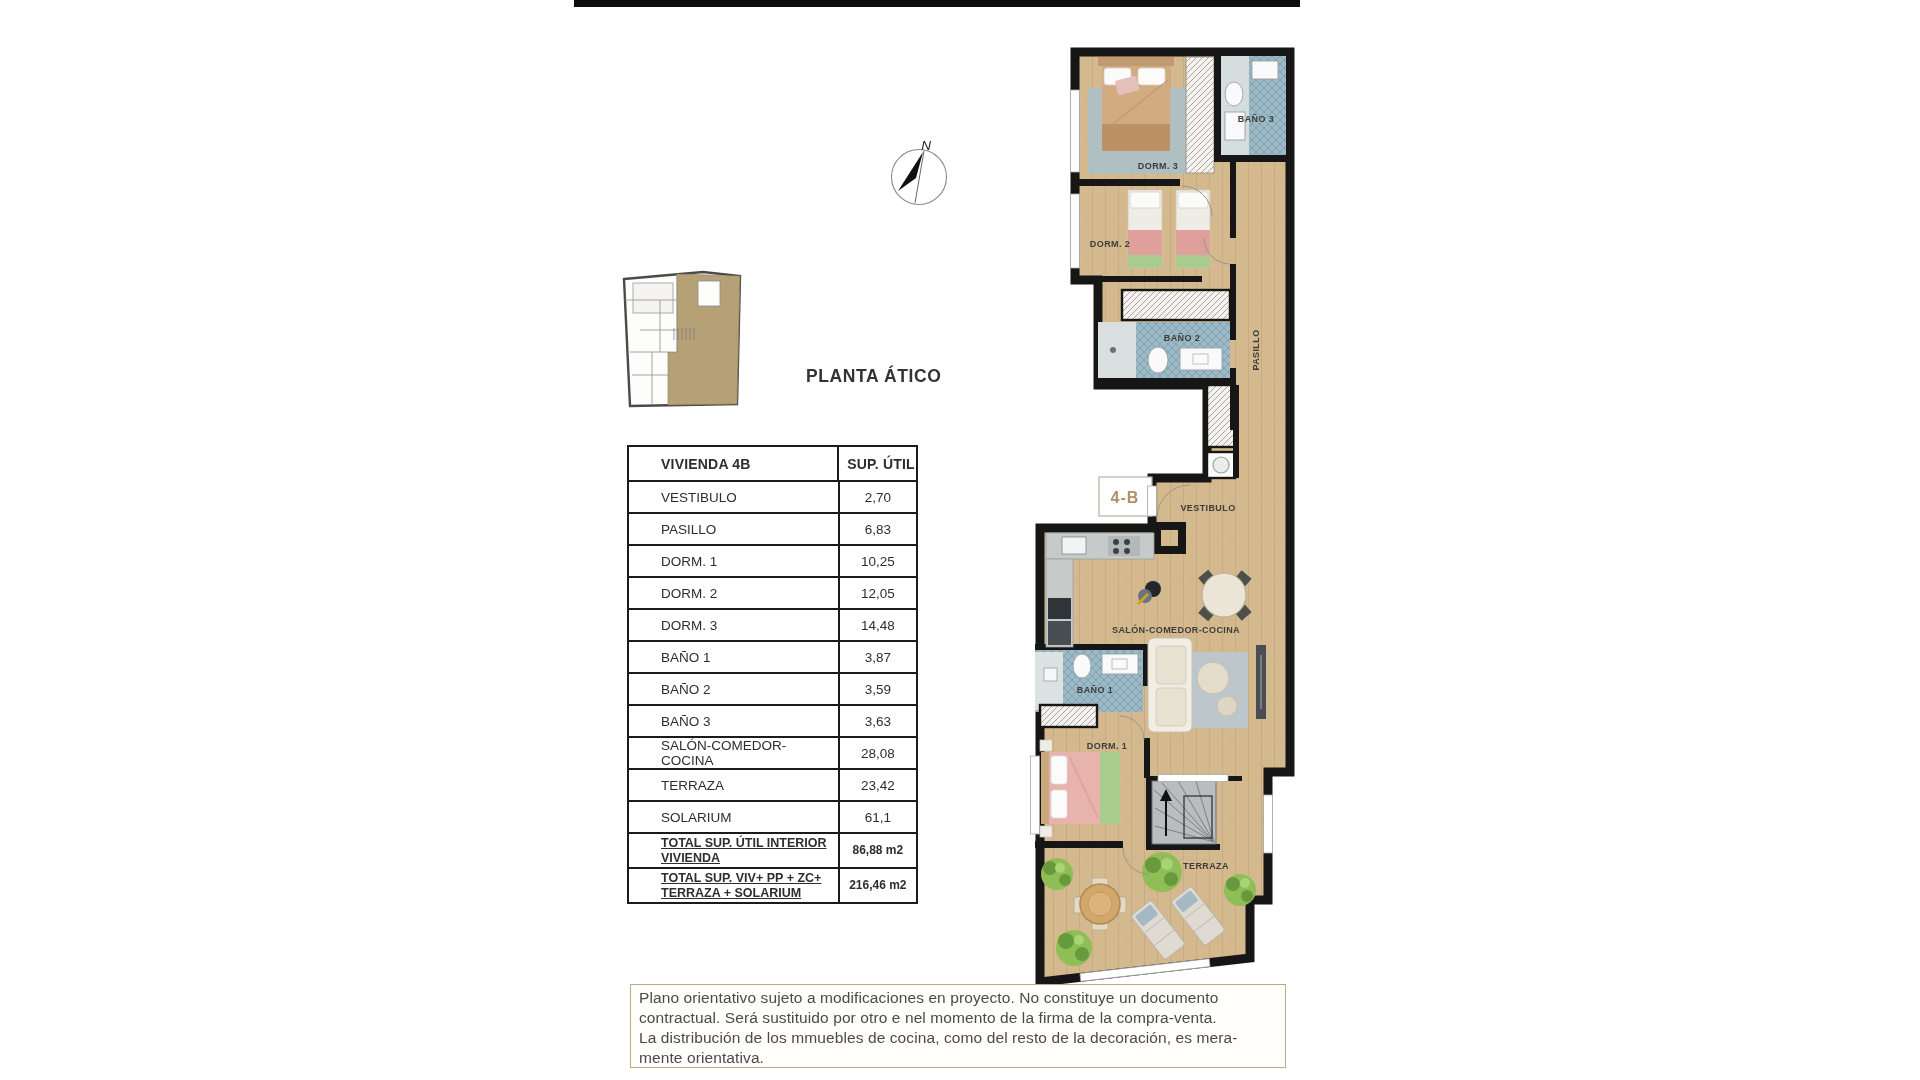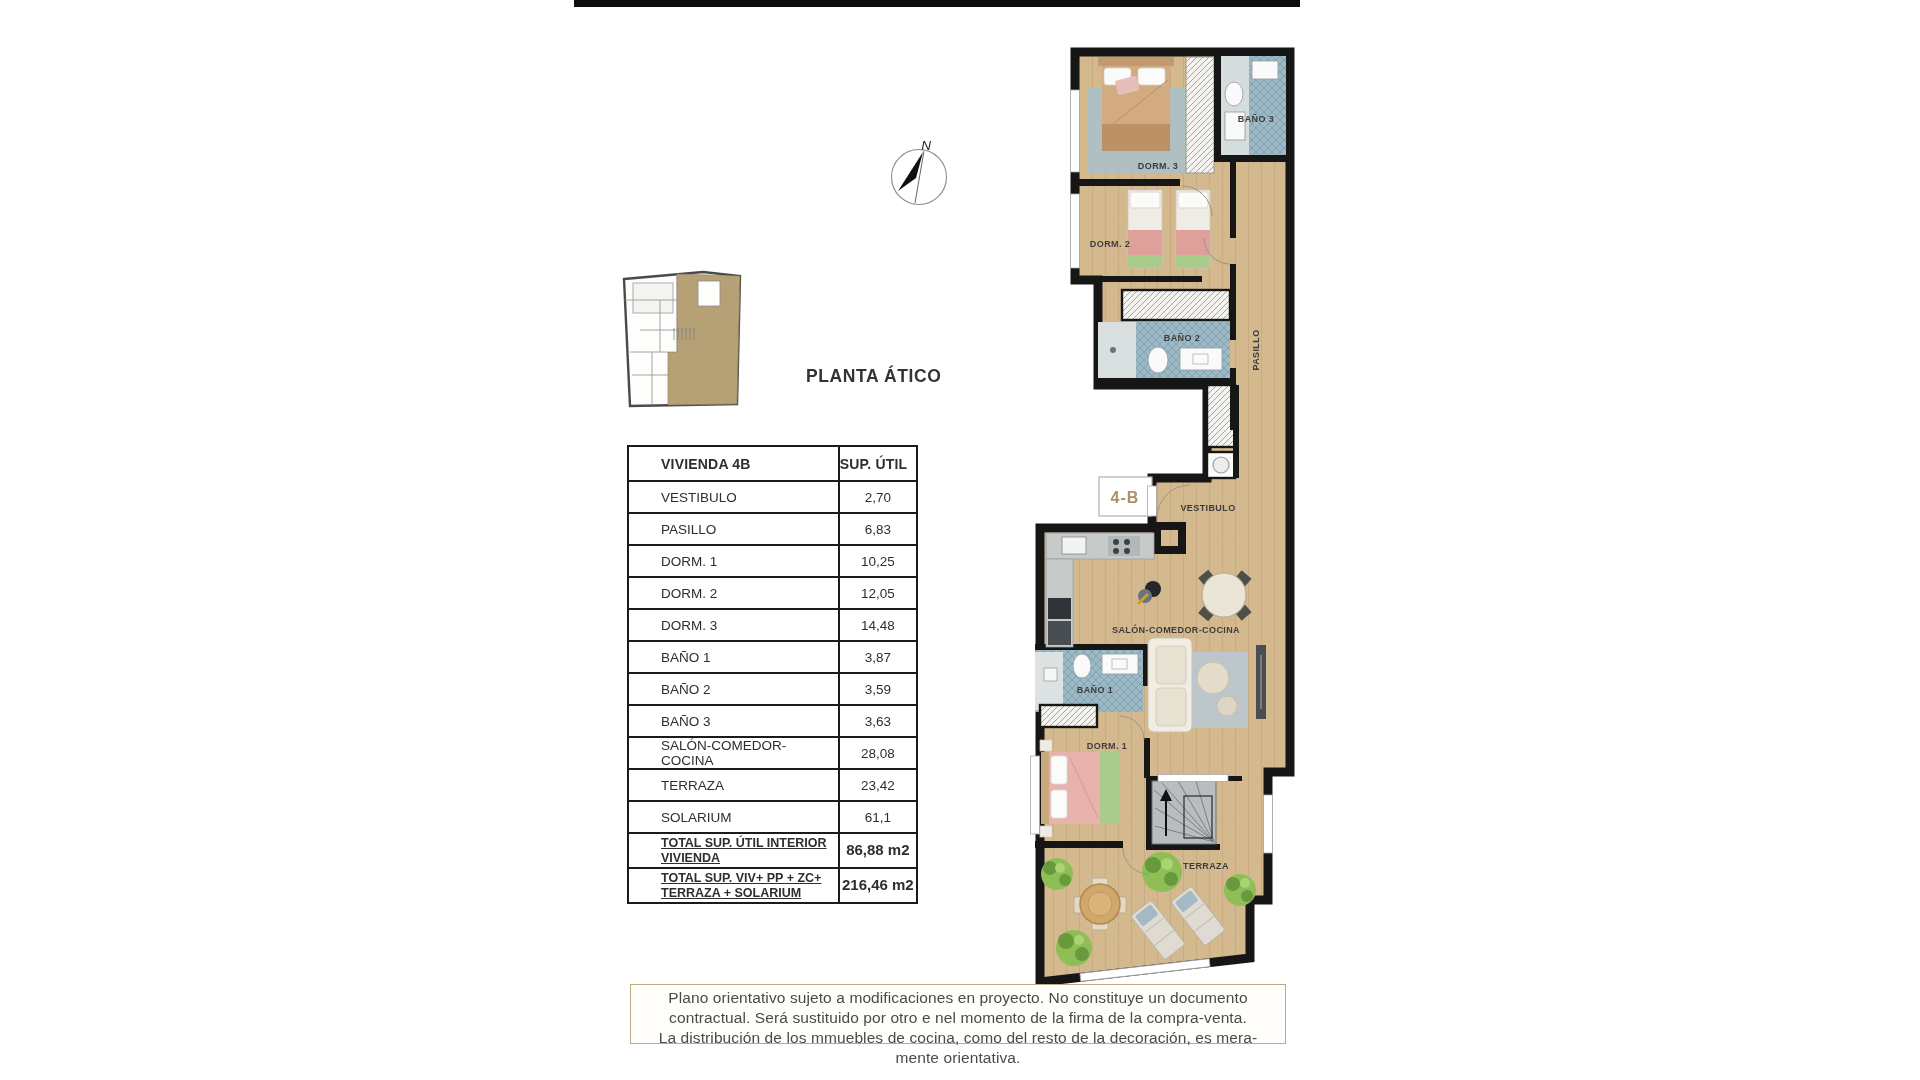--- a/index.html
+++ b/index.html
@@ -25,33 +25,33 @@
     left:627px;top:445px;width:291px;
     border:2px solid #1b1b1b;background:#fff;
     box-sizing:border-box;color:#2e2e2e;
   }
   .trow{display:flex;border-top:2px solid #1b1b1b;box-sizing:border-box;}
   .trow:first-child{border-top:none;}
   .tcell{box-sizing:border-box;display:flex;align-items:center;}
   .tcell.label{width:204px;padding-left:10px;border-right:2px solid #1b1b1b;margin-left:22px;}
   .tcell.value{width:83px;justify-content:center;text-align:center;}
   .trow.header{height:33px;font-weight:bold;font-size:14px;letter-spacing:.2px;}
-  .trow.header .tcell.value{justify-content:flex-start;border-radius:10px;}
+  .trow.header .tcell.value{justify-content:flex-start;padding-left:8px;border-radius:10px;}
   .trow.data{height:32px;font-size:13.5px;}
   .trow.total{height:35px;font-weight:bold;font-size:12.5px;line-height:14.5px;}
   .trow.total .tcell.label{white-space:pre-line;text-decoration:underline;}
-  .trow.total .tcell.value{font-size:15px;}
+  .trow.total .tcell.value{font-size:12px;}
 
   
   #disclaimer{
-    left:630px;top:984px;width:656px;height:60px;
+    left:630px;top:984px;width:656px;height:84px;
     border:1.5px solid #b9ac84;background:#fffefb;
     box-sizing:border-box;padding:3px 8px;
     font-size:15.5px;line-height:20px;color:#4a4a4a;
-    white-space:pre-line;letter-spacing:.1px;text-align:center;
+    white-space:pre-line;letter-spacing:.1px;
   }
 
   svg{display:block;}
   svg text{font-family:"Liberation Sans", sans-serif;}
   .room-label{font-size:9px;font-weight:bold;fill:#3c3c3c;letter-spacing:.4px;text-anchor:middle;}
 </style>
 </head>
 <body>
 
 <div class="abs" id="top-bar"></div>

